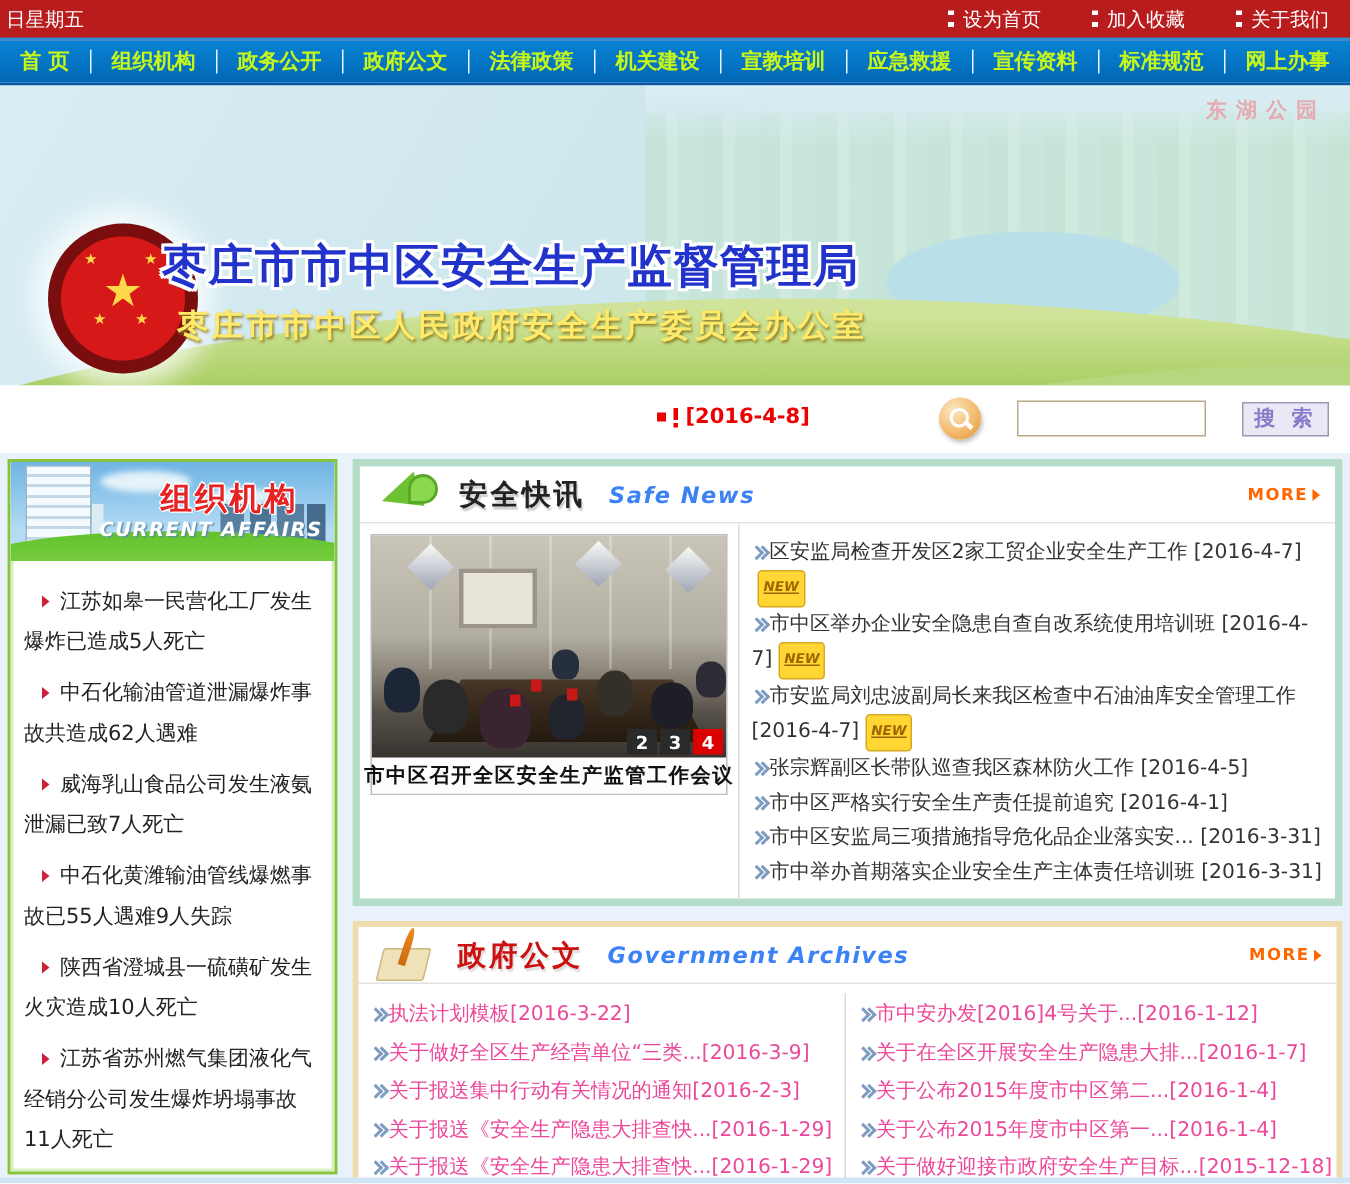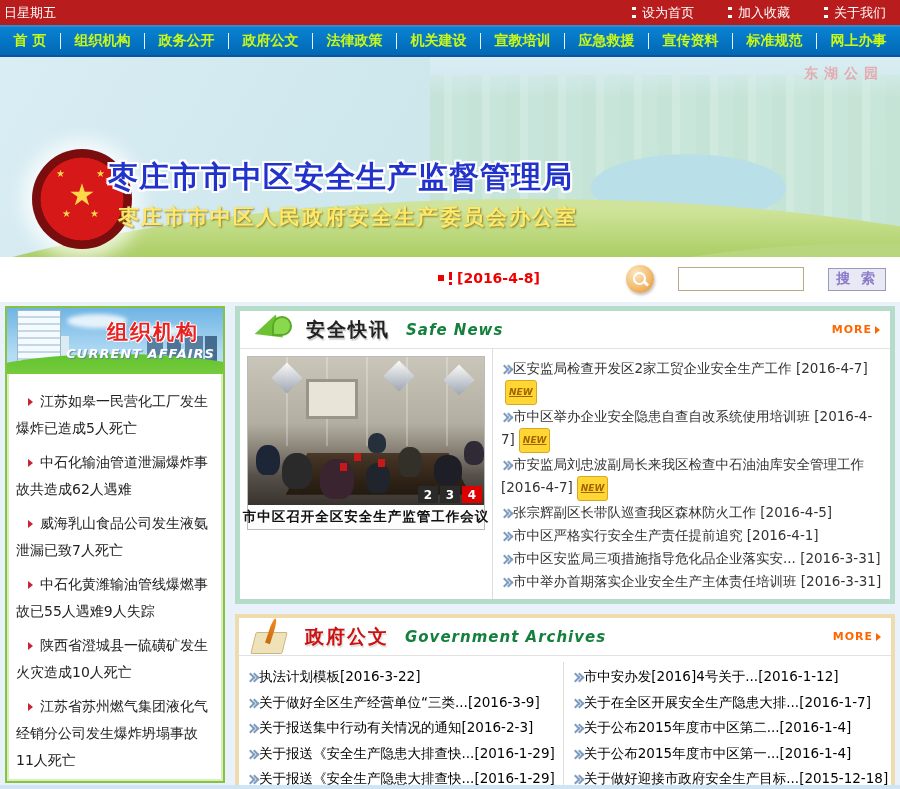--- a/index.html
+++ b/index.html
@@ -76,21 +76,21 @@
     text-shadow:1px 1px 1px #5a88a8; }
   .side-list { list-style:none; padding:14px 9px; }
   .side-list li { font-size:14px; color:#222; line-height:27px; margin-bottom:7px; text-indent:12px; cursor:pointer; }
   .caret-icon { display:inline-block; width:0; height:0; border-left:5px solid #cc2238; border-top:4px solid transparent; border-bottom:4px solid transparent; margin-right:7px; }
 
   
   .content { width:660px; }
   .box { background:#fff; }
   .box-head { height:38px; display:flex; align-items:center; padding:0 10px; border-bottom:1px solid #e2e2e2; }
   .box-title { font-size:19px; font-weight:bold; color:#222; letter-spacing:2px; margin-right:16px; text-shadow:1px 2px 1px #ccc; }
-  .box-sub { font-size:15px; font-weight:bold; font-style:italic; color:#15803d; letter-spacing:1px; }
+  .box-sub { font-size:15px; font-weight:bold; font-style:italic; color:#3b82f6; letter-spacing:1px; }
   .more { margin-left:auto; display:flex; align-items:center; gap:3px; color:#f60; font-size:11px; font-weight:bold; cursor:pointer; letter-spacing:1px; }
   .more-arrow-icon { width:0; height:0; border-left:5px solid #f60; border-top:4px solid transparent; border-bottom:4px solid transparent; }
 
   .safe-news { border:5px solid #b5dcc8; }
   .gov-docs { border:4px solid #eedcae; margin-top:10px; }
   .gov-docs .box-title { color:#cc1111; text-shadow:1px 2px 1px #ddd; }
 
   
   .mega-icon { width:46px; height:32px; position:relative; margin-right:10px; }
   .mega-icon::before { content:""; position:absolute; left:4px; top:4px; width:0; height:0;
@@ -126,21 +126,21 @@
   .news-list { flex:1; list-style:none; border-left:1px solid #ddd; padding:8px 8px 6px 8px; }
   .news-list li { font-size:13.5px; color:#333; line-height:23px; cursor:pointer; }
   .chev-icon { display:inline-block; position:relative; width:10px; height:8px; margin-right:2px; }
   .chev-icon::before, .chev-icon::after { content:""; position:absolute; top:1px; width:5px; height:5px; border-right:2px solid #7d9cc0; border-bottom:2px solid #7d9cc0; transform:rotate(-45deg); }
   .chev-icon::before { left:0; } .chev-icon::after { left:4px; }
   .badge { display:inline-block; background:#ffd633; color:#a06400; border:1px solid #d8a820; font-size:9px; font-weight:bold; font-style:italic; padding:0 3px; border-radius:3px; margin-left:4px; vertical-align:1px;text-decoration:underline; }
 
   .gov-body { display:flex; padding:6px 0; }
   .gov-col { flex:1; list-style:none; padding:2px 8px; }
   .gov-col.right { border-left:1px solid #ddd; }
-  .gov-col li { font-size:13.5px; color:#000000; line-height:25.5px; white-space:nowrap; overflow:hidden; cursor:pointer; }
+  .gov-col li { font-size:13.5px; color:#ec4899; line-height:25.5px; white-space:nowrap; overflow:hidden; cursor:pointer; }
 
   .bottom-strip { position:absolute; left:0; bottom:0; width:900px; height:4px; background:#cfe4f4; }
 </style>
 </head>
 <body>
 
 <div class="page">
 
   <div class="topbar">
     <span class="topbar-date">日星期五</span>

